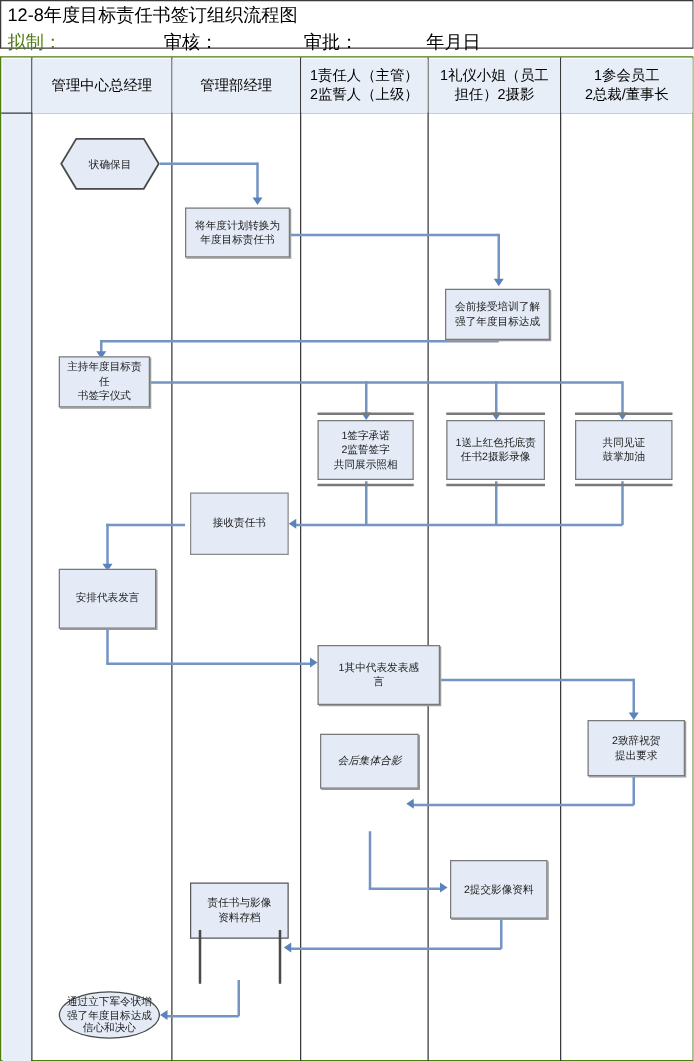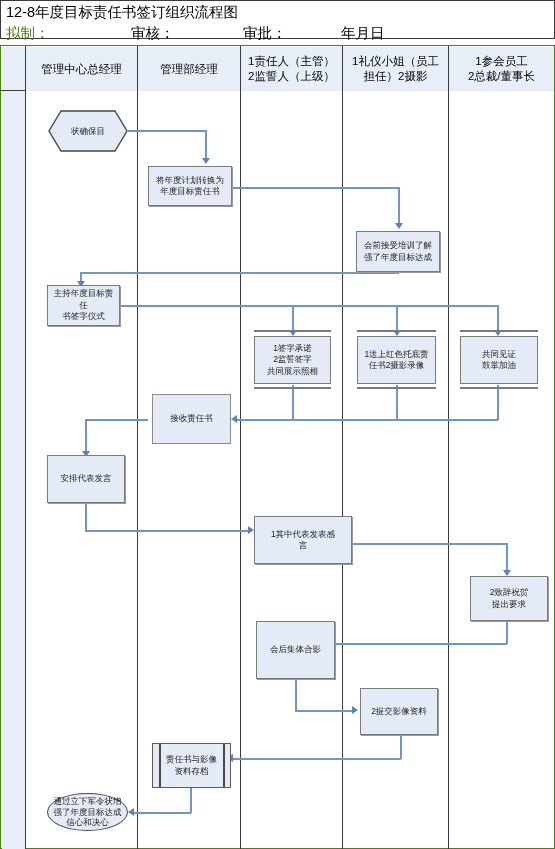--- a/index.html
+++ b/index.html
@@ -219,29 +219,29 @@
   <div class="node shadowed" style="left:254px;top:516px;width:98px;height:48px;flex-direction:column;">
     <span>1其中代表发表感</span>
     <span>言</span>
   </div>
 
   <div class="node shadowed" style="left:470px;top:576px;width:78px;height:45px;flex-direction:column;">
     <span>2致辞祝贺</span>
     <span>提出要求</span>
   </div>
 
-  <div class="node shadowed" style="left:256px;top:621px;width:79px;height:58px;">
+  <div class="node shadowed" style="left:256px;top:587px;width:79px;height:44px;font-style:italic;">
     <span>会后集体合影</span>
   </div>
 
   <div class="node shadowed" style="left:360px;top:688px;width:78px;height:47px;">
     <span>2提交影像资料</span>
   </div>
 
-  <div class="node" style="left:152px;top:743px;width:79px;height:45px;flex-direction:column;border-color:#5a5a5a;">
+  <div class="node" style="left:152px;top:706px;width:79px;height:45px;flex-direction:column;border-color:#5a5a5a;">
     <span>责任书与影像</span>
     <span>资料存档</span>
   </div>
   <div class="rail" style="left:159px;top:744px;height:43px;"></div>
   <div class="rail" style="left:223px;top:744px;height:43px;"></div>
 
   <div class="term" style="left:47px;top:793px;width:81px;height:38px;flex-direction:column;">
     <span>通过立下军令状增</span>
     <span>强了年度目标达成</span>
     <span>信心和决心</span>

